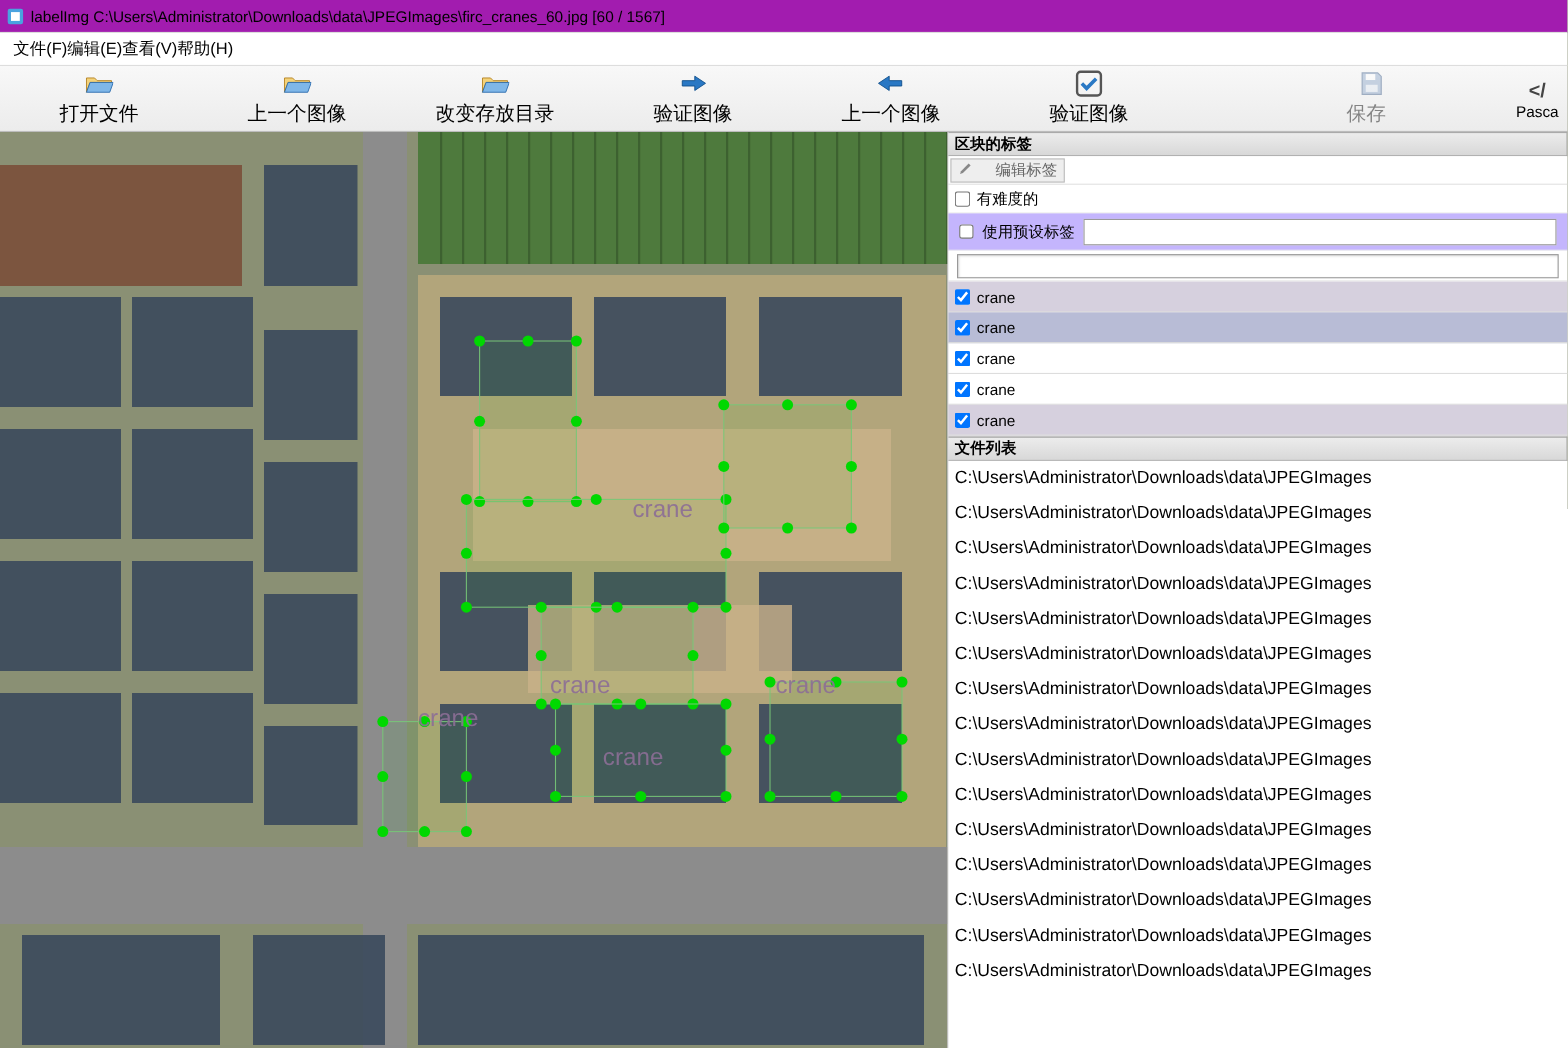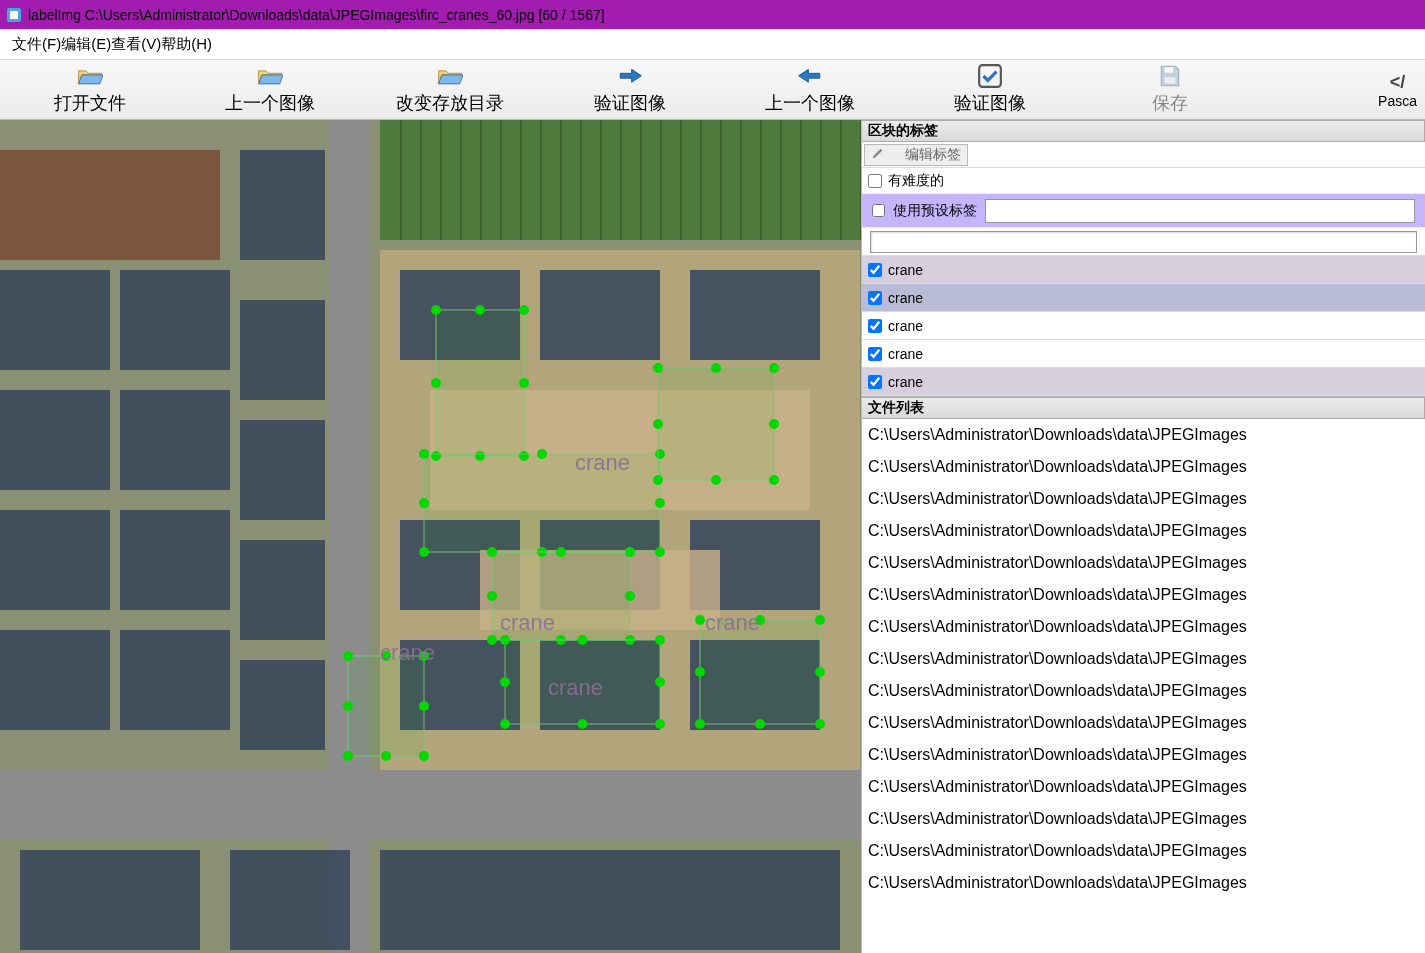--- a/index.html
+++ b/index.html
@@ -7,21 +7,21 @@
 
 .titlebar { height: 30px; background: #a21caf; display: flex; align-items: center; padding: 0 6px; gap: 6px; border-bottom: 1px solid #ddd; }
 .titlebar .icon { width: 16px; height: 16px; }
 .titlebar .title { font-size: 14px; color: #000; white-space: nowrap; overflow: hidden; }
 
 .menubar { height: 30px; background: #fff; display: flex; align-items: center; padding: 0 12px; border-bottom: 1px solid #ddd; }
 .menubar .menuitem { font-size: 15px; color: #000; cursor: pointer; }
 
 .toolbar { height: 60px; background: linear-gradient(#f8f8f8,#ececec); display: flex; align-items: center; border-bottom: 1px solid #bcbcbc; position: relative; }
 .toolbar .tbtn { width: 180px; height: 60px; display: flex; flex-direction: column; align-items: center; justify-content: center; gap: 4px; cursor: pointer; }
-.toolbar .tbtn.disabled { opacity: .45; cursor: default; }
+.toolbar .tbtn.disabled { opacity: .45; cursor: default; align-items: flex-end; }
 .toolbar .tbtn .ticon { width: 26px; height: 22px; display:flex; align-items:center; justify-content:center; }
 .toolbar .tbtn .tlabel { font-size: 18px; color:#000; }
 .toolbar .format { position:absolute; right:8px; top:0; height:60px; display:flex; flex-direction:column; align-items:center; justify-content:center; font-size:14px; color:#000; }
 
 .main { flex:1; display:flex; min-height:0; }
 .canvaswrap { width: 862px; background:#fff; position:relative; overflow:hidden; border-right:1px solid #bbb; }
 .canvas { position:absolute; left:0; top:0; width:862px; height:835px; }
 .canvas svg { width:100%; height:100%; display:block; }
 
 .sidepanel { flex:1; display:flex; flex-direction:column; min-width:0; }

